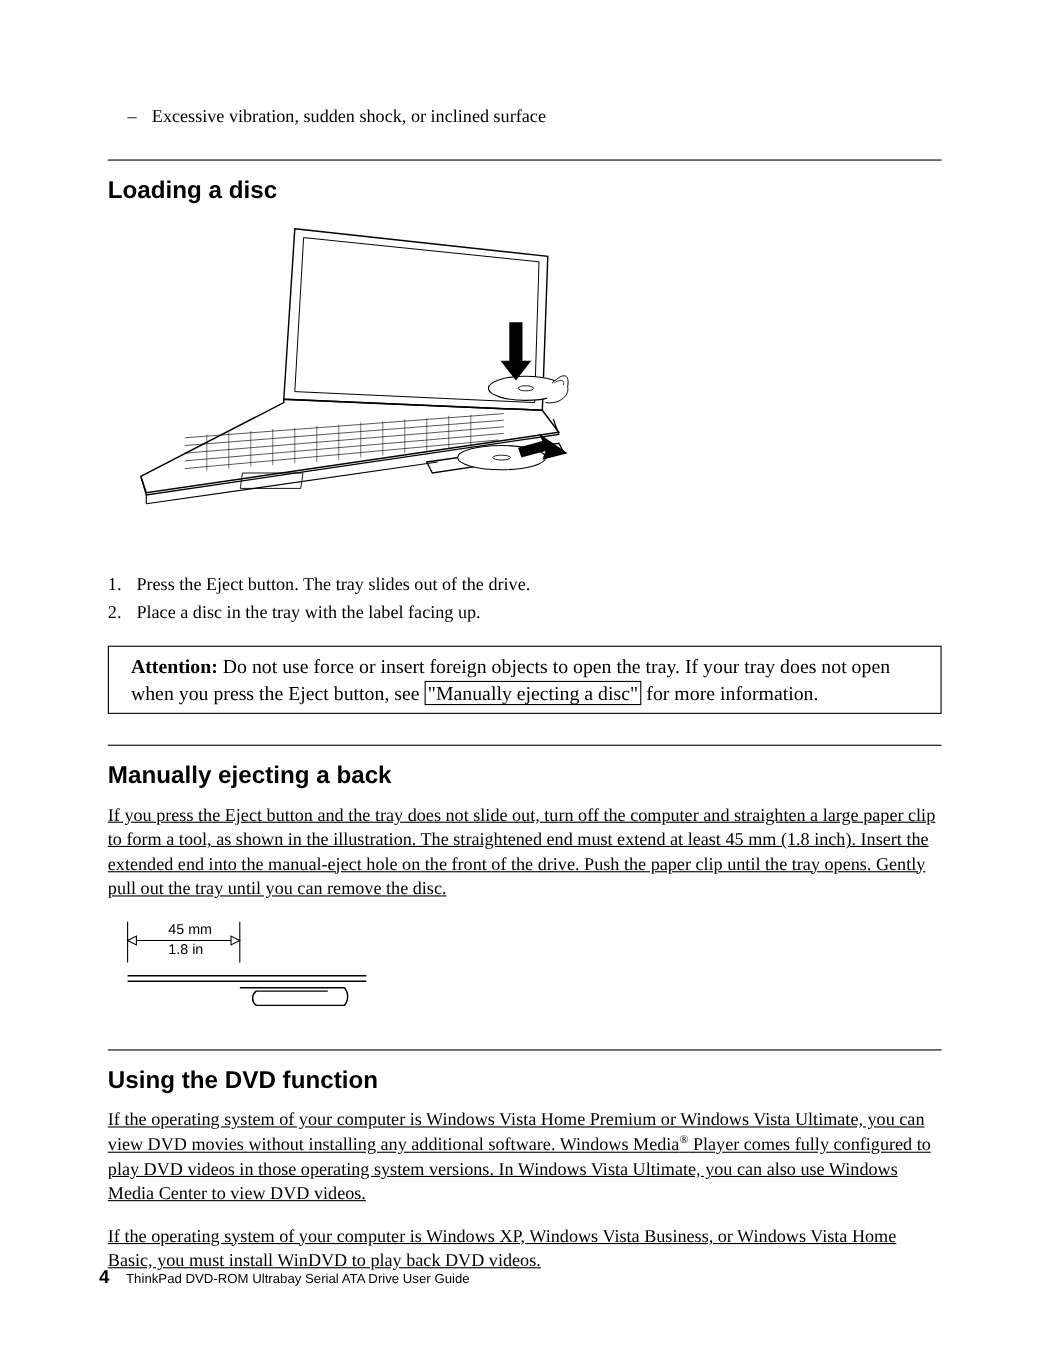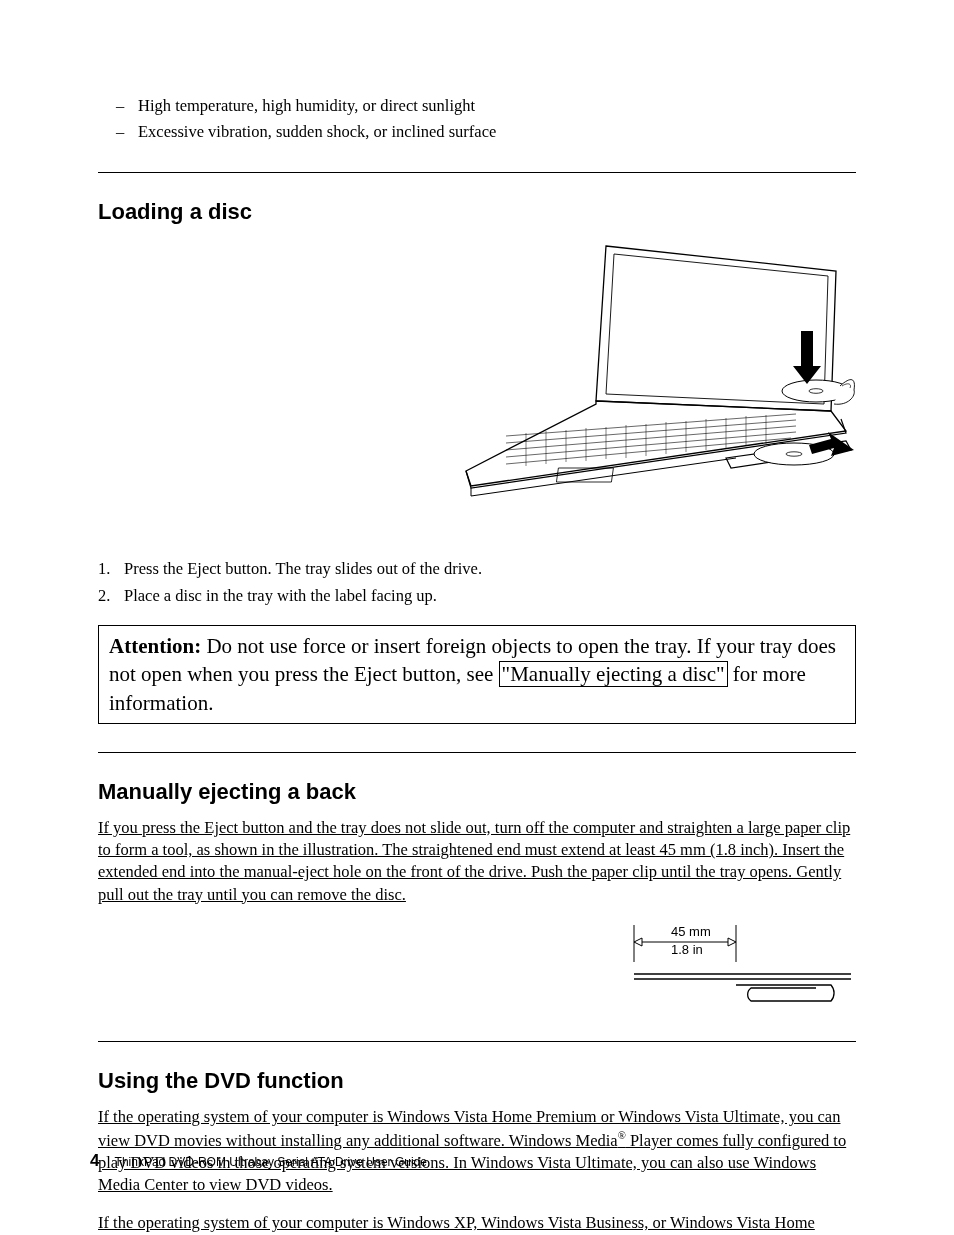--- a/index.html
+++ b/index.html
@@ -18,29 +18,29 @@
   .dash-list li { margin-bottom: 4px; }
   .dash-list li::before { content: "–"; display: inline-block; width: 22px; margin-left: -22px; }
   .num-list { list-style: none; margin-left: 26px; }
   .num-list li { margin-bottom: 4px; }
   .num-list .num { display: inline-block; width: 26px; margin-left: -26px; }
   h2.section-heading {
     font-family: Arial, Helvetica, sans-serif;
     font-weight: bold;
     font-size: 22px;
     border-top: 1.5px solid #000;
-    padding-top: 24px;
+    padding-top: 12px;
     margin-top: 28px;
     margin-bottom: 10px;
   }
-  .illustration { text-align: right; margin: 10px 0 16px 0; }
+  .illustration { text-align: left; margin: 10px 0 16px 0; }
   .attention-box {
     border: 1px solid #000;
-    padding: 6px 10px;
-    font-size: 21px;
+    padding: 6px 20px;
+    font-size: 18px;
     margin-top: 18px;
     line-height: 1.35;
   }
   .attention-box a { color: #000; text-decoration: none; }
   .ref-box { border: 1.2px solid #000; padding: 0 2px; }
   .para { margin-bottom: 16px; text-decoration: underline; }
   .sup { font-size: 0.65em; vertical-align: super; }
   .footer {
     position: absolute;
     bottom: 62px;
@@ -49,21 +49,20 @@
     font-size: 12px;
   }
   .footer .pg { font-size: 17px; font-weight: bold; margin-right: 12px; }
   svg { display: inline-block; }
   .clip-svg .label { font-family: Arial, Helvetica, sans-serif; font-size: 13px; }
 </style>
 </head>
 <body>
 
 <ul class="dash-list">
-  <li>High temperature, high humidity, or direct sunlight</li>
   <li>Excessive vibration, sudden shock, or inclined surface</li>
 </ul>
 
 <h2 class="section-heading">Loading a disc</h2>
 
 <div class="illustration">
   <svg width="420" height="300" viewBox="0 0 420 300">
 
     <polygon points="170,10 400,35 395,175 160,165" fill="none" stroke="#000" stroke-width="1.3"></polygon>
     <polygon points="178,18 392,40 388,168 170,158" fill="none" stroke="#000" stroke-width="0.9"></polygon>

